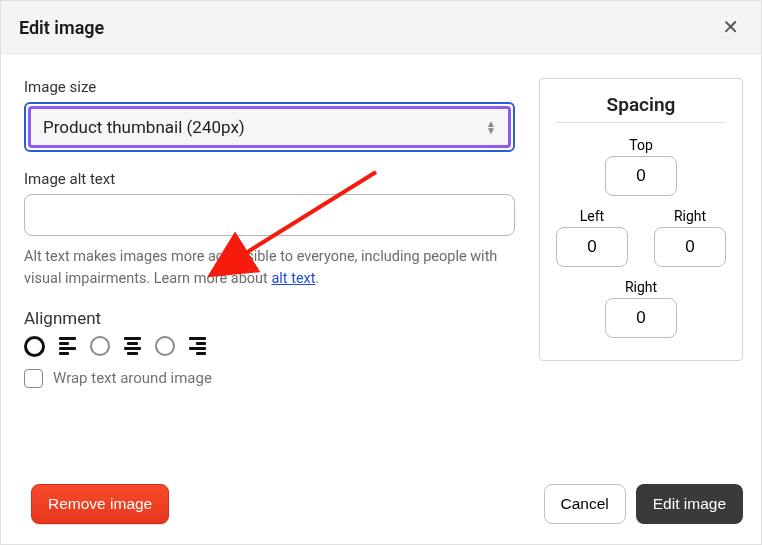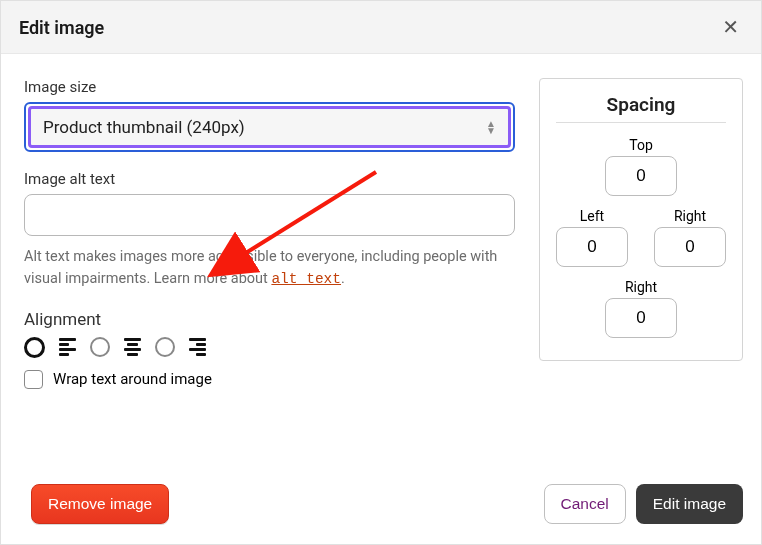--- a/index.html
+++ b/index.html
@@ -48,33 +48,33 @@
   .text-input {
     width: 100%;
     border: 1px solid #b8b8b8;
     border-radius: 8px;
     padding: 10px 12px;
     font-size: 15px;
     height: 42px;
     margin-bottom: 10px;
   }
   .help-text { font-size: 14.5px; color: #6c6c6c; line-height: 1.5; margin-bottom: 18px; }
-  .help-text a { color: #c2410c; text-decoration: underline; font-family: Liberation Mono, monospace; }
+  .help-text a { color: #1d4ed8; text-decoration: underline; }
   .alignment-row { display: flex; align-items: center; gap: 14px; margin: 8px 0 12px 0; }
   .radio-outer {
     width: 21px; height: 21px; border: 3px solid #111; border-radius: 50%;
     display: inline-block; cursor: pointer;
   }
   .radio-outer.unsel { border: 2px solid #888; width: 20px; height: 20px; }
   .align-ic { display:inline-flex; flex-direction:column; gap:2px; width:17px; }
   .align-ic span { height:3px; background:#111; border-radius:1px; }
   .al .a{width:100%} .al .b{width:60%} .al .c{width:100%} .al .d{width:60%}
   .ac .a{width:100%} .ac .b{width:60%;margin:0 auto} .ac .c{width:100%} .ac .d{width:60%;margin:0 auto}
   .ar .a{width:100%} .ar .b{width:60%;margin-left:auto} .ar .c{width:100%} .ar .d{width:60%;margin-left:auto}
-  .checkbox-row { display: flex; align-items: center; gap: 10px; font-size: 15px; color: #000000; }
+  .checkbox-row { display: flex; align-items: center; gap: 10px; font-size: 15px; color: #737373; }
   .checkbox-box { width: 19px; height: 19px; border: 1.5px solid #888; border-radius: 4px; cursor: pointer; }
   .spacing-panel {
     border: 1px solid #d4d4d4;
     border-radius: 4px;
     padding: 14px 16px 22px 16px;
   }
   .spacing-title { text-align: center; font-size: 19px; font-weight: 600; color: #222; padding-bottom: 6px; }
   .spacing-hr { border: none; border-top: 1px solid #ddd; margin-bottom: 14px; }
   .sp-rows { display: flex; flex-direction: column; align-items: center; gap: 6px; }
   .sp-label { font-size: 14px; color: #000000; margin-bottom: 3px; text-align: center; }
@@ -92,21 +92,21 @@
   .btn {
     border-radius: 8px; padding: 10px 16px; font-size: 15.5px; cursor: pointer;
     border: 1px solid transparent;
   }
   .btn-remove {
     background: linear-gradient(#f74b29, #e8361f);
     color: #fff; border: 1px solid #cf2f18;
     box-shadow: 0 1px 0 rgba(0,0,0,.15);
     font-weight: 500;
   }
-  .btn-cancel { background: #fff; color: #701a75; border: 1px solid #bfbfbf; }
+  .btn-cancel { background: #fff; color: #000000; border: 1px solid #bfbfbf; }
   .btn-primary { background: #3a3a3a; color: #fff; font-weight: 500; }
   .footer-right { display: flex; gap: 10px; }
   .arrow-svg { position: absolute; left: 200px; top: 110px; pointer-events: none; }
 </style>
 </head>
 <body>
 
 <div class="header">
   <div class="header-title">Edit image</div>
   <div class="close-btn">✕</div>

